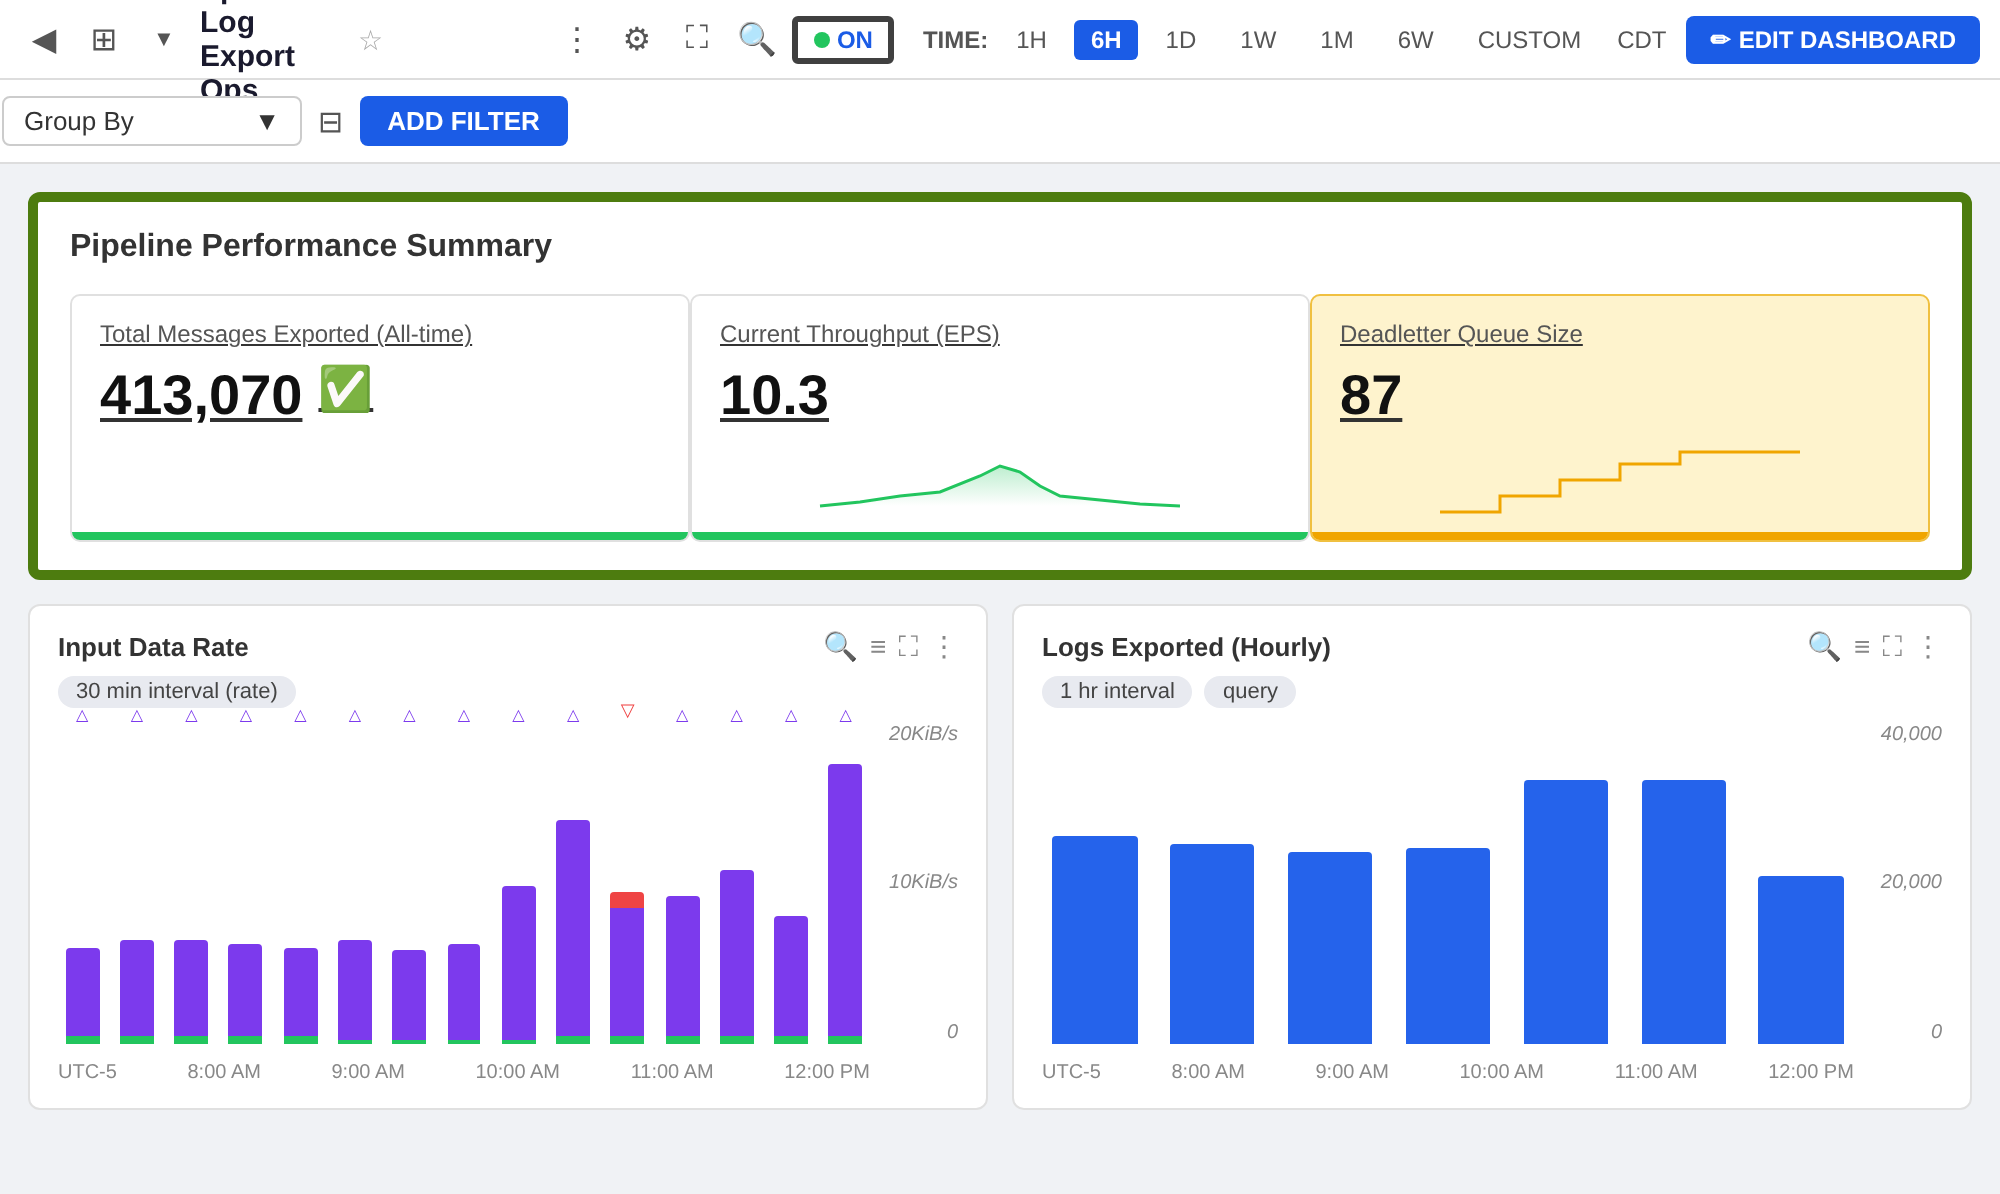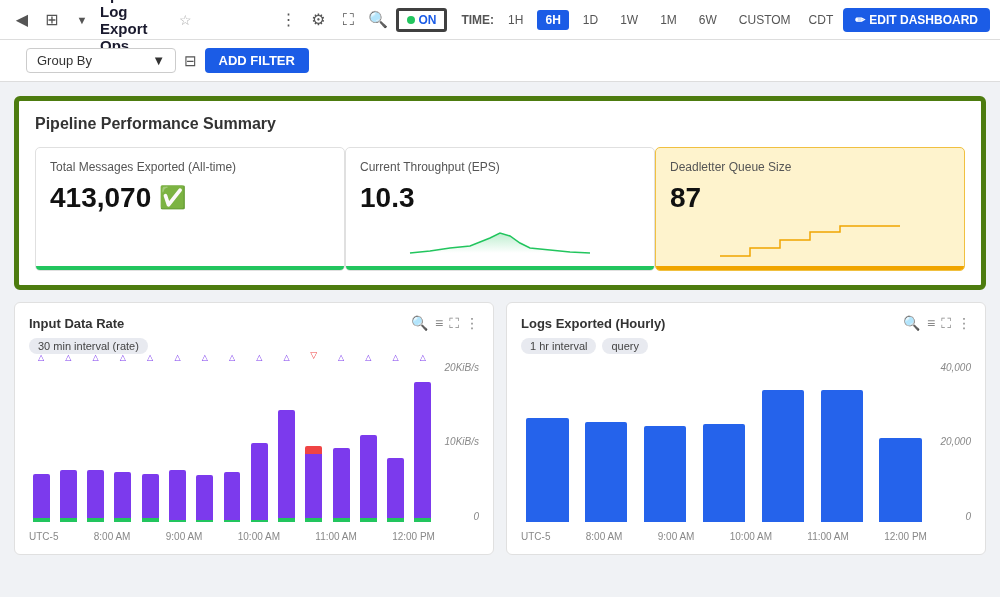--- a/index.html
+++ b/index.html
@@ -29,49 +29,49 @@
     .edit-btn {
       background: #1b5ce6; color: #fff; border: none; border-radius: 4px;
       padding: 5px 12px; font-size: 12px; font-weight: 700; cursor: pointer;
       display: flex; align-items: center; gap: 4px;
     }
     .cdt-label { font-size: 12px; color: #555; padding: 0 4px; }
 
     
     .filter-bar {
       display: flex; align-items: center; background: #fff;
-      border-bottom: 1px solid #ddd; padding: 8px 26px; gap: 8px;
+      border-bottom: 1px solid #ddd; padding: 8px 1px; gap: 8px;
     }
     .group-by-select {
       display: flex; align-items: center; border: 1px solid #ccc; border-radius: 4px;
       padding: 4px 10px; gap: 6px; background: #fff; cursor: pointer; min-width: 150px;
       justify-content: space-between;
     }
     .filter-icon { font-size: 15px; color: #555; cursor: pointer; }
     .add-filter-btn {
       background: #1b5ce6; color: #fff; border: none; border-radius: 4px;
       padding: 5px 14px; font-size: 13px; font-weight: 700; cursor: pointer;
     }
 
     
     .main { padding: 14px; display: flex; flex-direction: column; gap: 12px; }
 
     
     .summary-section {
       background: #fff; border: 5px solid #4d7c0f; border-radius: 6px; padding: 14px 16px;
     }
     .section-title { font-size: 16px; font-weight: 700; margin-bottom: 14px; }
-    .metric-cards { display: flex; gap: 0; }
+    .metric-cards { display: flex; gap: 0; text-decoration: underline; }
     .metric-card {
       flex: 1; border: 1px solid #e0e0e0; border-radius: 5px; padding: 12px 14px;
       position: relative; overflow: hidden; background: #fff;
     }
     .metric-card.warning { background: #fef3cd; border-color: #f0c040; }
     .metric-card-label { font-size: 12px; color: #555; margin-bottom: 6px; line-height: 1.3; }
-    .metric-card-value { font-size: 28px; font-weight: 700; color: #111; display: flex; align-items: center; gap: 8px; }
+    .metric-card-value { font-size: 28px; font-weight: 700; color: #111; display: flex; align-items: flex-start; gap: 8px; }
     .metric-check { color: #22c55e; font-size: 22px; }
     .metric-bottom-bar {
       position: absolute; bottom: 0; left: 0; right: 0; height: 4px; background: #22c55e;
     }
     .metric-bottom-bar.warning { background: #f0a500; }
     .mini-chart { height: 40px; margin-top: 4px; }
 
     
     .charts-row { display: flex; gap: 12px; }
     .chart-panel {

